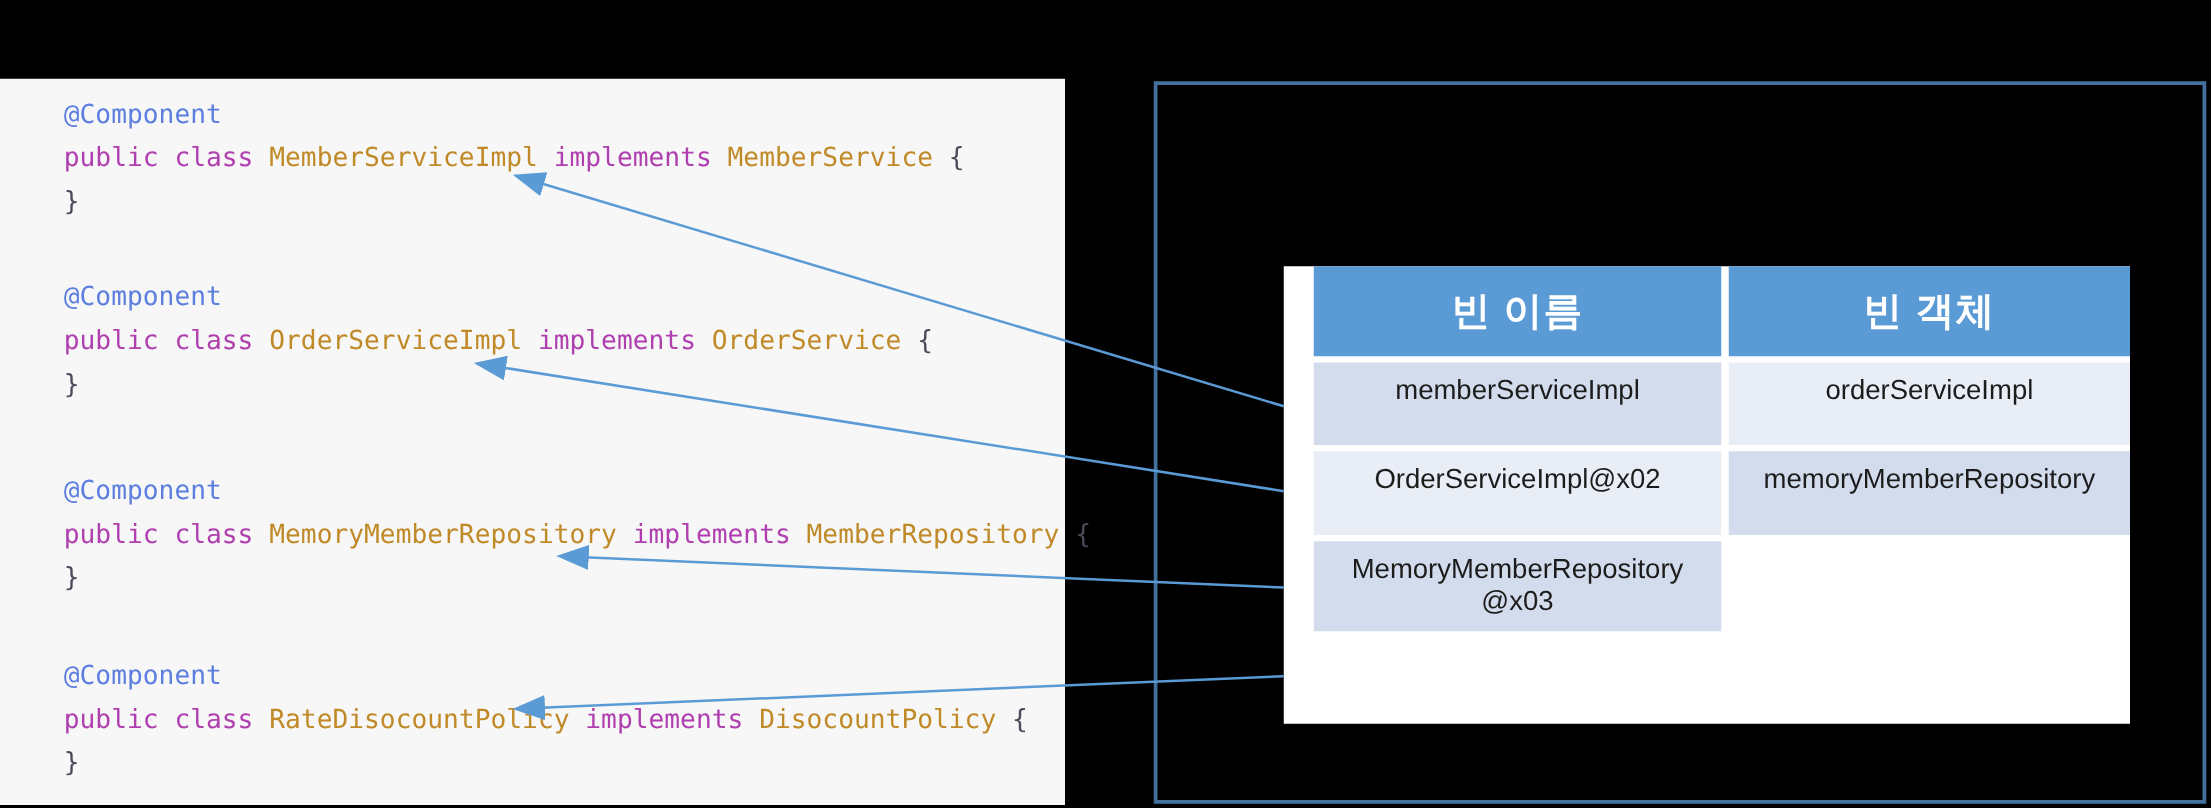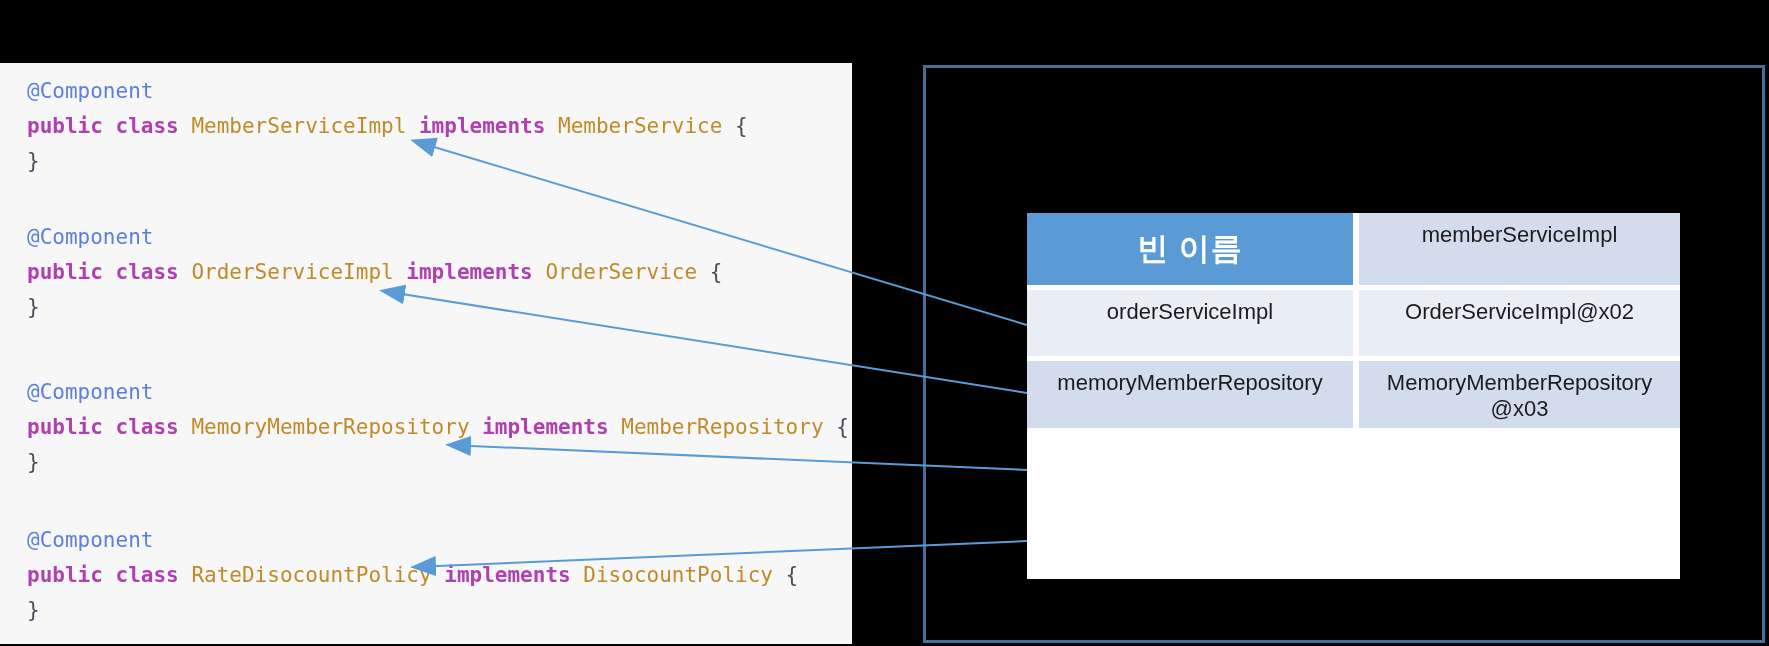--- a/index.html
+++ b/index.html
@@ -5,45 +5,45 @@
   html,body{margin:0;padding:0;background:#000;}
   .stage{
     position:relative;width:1769px;height:646px;background:#000;
     overflow:hidden;font-family:"Liberation Sans",sans-serif;
   }
   
   .code-panel{
     position:absolute;left:0;top:63px;width:852px;height:581px;
     background:#f7f7f7;
   }
-  .code-block{position:absolute;left:12px;width:852px;}
+  .code-block{position:absolute;left:0;width:852px;padding-left:36px;}
   .code-block.b0{top:11px;}
   .code-block.b1{top:157px;}
   .code-block.b2{top:312px;}
   .code-block.b3{top:460px;}
   .code-line{
     height:35px;line-height:35px;padding-left:15px;white-space:pre;
     font-family:"DejaVu Sans Mono","Liberation Mono",monospace;
     font-size:21px;
   }
   .tok-anno{color:#5c7edf;}
-  .tok-kw{color:#b040b0;font-weight:bold;}
+  .tok-kw{color:#b040b0;}
   .tok-type{color:#c08a28;}
   .tok-brace{color:#4d4a5a;}
   
   .frame-rect{
     position:absolute;left:923px;top:65px;width:842px;height:578px;
     border:3px solid #41719c;box-sizing:border-box;background:transparent;
   }
   
   .bean-table{
     position:absolute;left:1027px;top:213px;width:653px;height:366px;
     display:grid;grid-template-columns:326px 321px;
     grid-template-rows:72px 66px 67px 72px 69px;
-    column-gap:6px;row-gap:5px;background:#ffffff;
+    column-gap:6px;row-gap:5px;background:#ffffff;padding-left:24px;
   }
   .th{
     background:#5b9bd5;color:#ffffff;font-weight:bold;font-size:31px;
     display:flex;align-items:center;justify-content:center;
     letter-spacing:1px;
   }
   .td{
     font-size:22px;line-height:26px;color:#1c1c1c;text-align:center;
     padding-top:9px;box-sizing:border-box;white-space:pre-line;
   }
@@ -82,20 +82,21 @@
       <div class="code-line"><span class="tok-kw">public class </span><span class="tok-type">RateDisocountPolicy</span><span class="tok-kw"> implements </span><span class="tok-type">DisocountPolicy</span><span class="tok-brace"> {</span></div>
       <div class="code-line"><span class="tok-brace">}</span></div>
     </div>
 
   </div>
 
   <div class="frame-rect"></div>
 
   <div class="bean-table">
     <div class="th">빈 이름</div>
+    <div class="th">빈 객체</div>
 
     <div class="td rowdark">memberServiceImpl</div>
 
     <div class="td rowlight">orderServiceImpl</div>
     <div class="td rowlight">OrderServiceImpl@x02</div>
 
     <div class="td rowdark">memoryMemberRepository</div>
     <div class="td rowdark">MemoryMemberRepository
 @x03</div>
 

